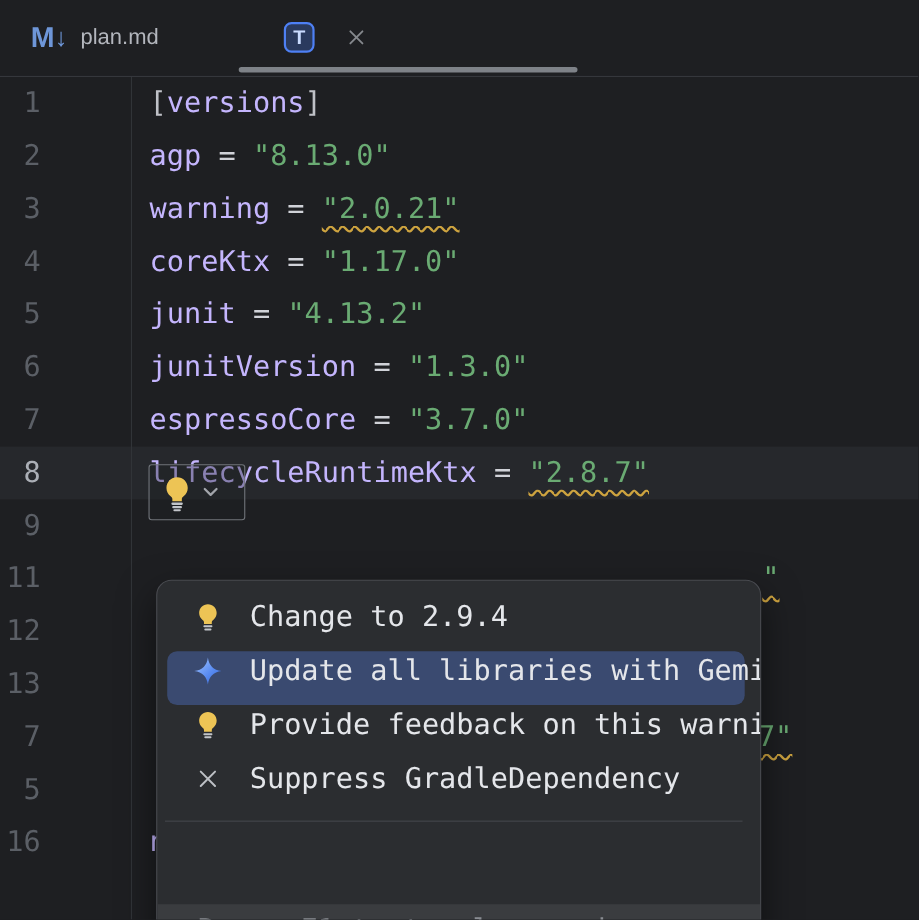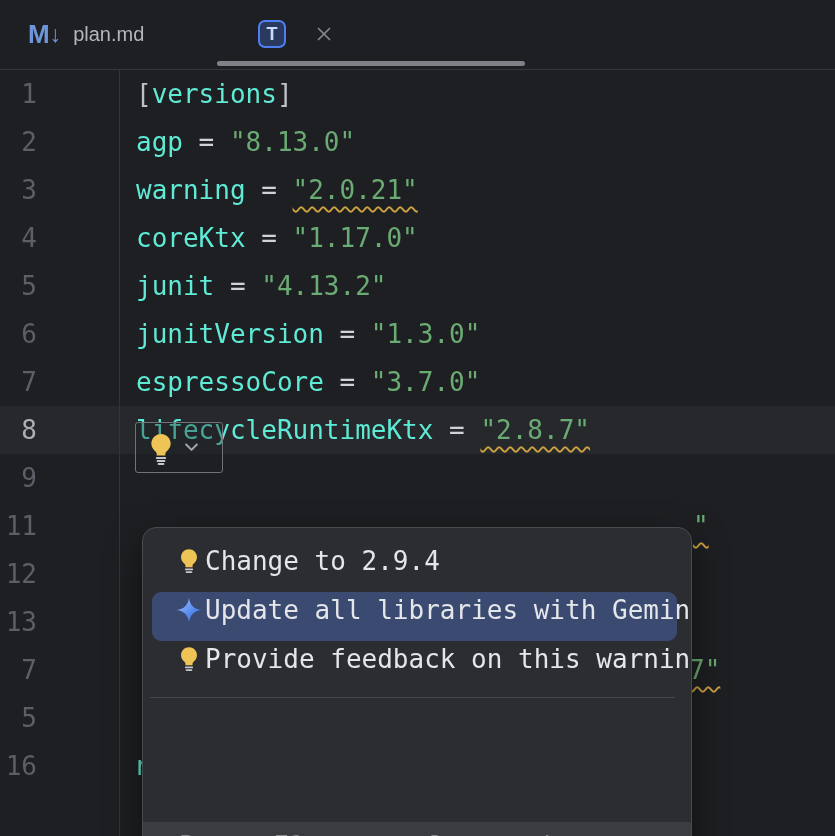--- a/index.html
+++ b/index.html
@@ -53,21 +53,21 @@
   .line {
     position: relative; height: 48px; line-height: 48px; white-space: pre;
   }
   .line.active { background: #26282C; }
   .lnum {
     display: inline-block; width: 37px; text-align: right;
     color: #5B5F66; vertical-align: top;
   }
   .line.active .lnum { color: #ABAFB6; }
   .code { display: inline-block; padding-left: 99px; vertical-align: top; }
-  .tok.key { color: #5eead4; }
+  .tok.key { color: #c4b5fd; }
   .tok.str { color: #6AAB73; }
   .tok.op { color: #D0D2D8; }
   .tok.punct { color: #BFC1C7; }
   .tok.wavy {
     text-decoration-line: underline;
     text-decoration-style: wavy;
     text-decoration-color: #CDA33F;
     text-decoration-thickness: 2px;
     text-underline-offset: 7px;
   }
@@ -87,21 +87,21 @@
     position: absolute; left: 142px; top: 457px; width: 550px; height: 343px;
     background: #2B2D30;
     border: 1px solid #494B50;
     border-radius: 14px;
     box-shadow: 0 14px 34px rgba(0,0,0,0.5);
     z-index: 10; overflow: hidden;
   }
   .menu { padding-top: 15px; }
   .menu-item {
     height: 49px; margin: 0 14px 0 9px; padding: 0 10px 14px 23px;
-    display: flex; align-items: center; gap: 2px;
+    display: flex; align-items: center; gap: 24px;
     border-radius: 9px; font-size: 26px; color: #E4E6EA;
     cursor: pointer; white-space: nowrap;
   }
   .menu-item.selected { background: #3A4A70; }
   .icon-slot {
     width: 28px; height: 30px; flex: 0 0 28px;
     display: flex; align-items: center; justify-content: center;
   }
   .menu-sep { height: 1px; background: #45474C; margin: 7px 16px 7px 7px; }
   .popup-footer {
@@ -198,20 +198,28 @@
           </div>
           <div class="menu-item">
             <span class="icon-slot">
               <svg width="26" height="28" viewBox="0 0 24 26">
                 <path fill="#EDC455" d="M12 2.2c-4.1 0-7.4 3.3-7.4 7.4 0 2.4 1.2 4.4 2.9 5.8.8.6 1.2 1.2 1.2 2v1.4h6.6v-1.4c0-.8.4-1.4 1.2-2 1.7-1.4 2.9-3.4 2.9-5.8 0-4.1-3.3-7.4-7.4-7.4z"></path>
                 <path stroke="#C2C5CA" stroke-width="1.7" stroke-linecap="round" fill="none" d="M9 20.8h6M9.8 23.4h4.4"></path>
               </svg>
             </span>
             <span>Provide feedback on this warning</span>
           </div>
+          <div class="menu-item">
+            <span class="icon-slot">
+              <svg width="24" height="24" viewBox="0 0 24 24">
+                <path d="M5.5 5.5 18.5 18.5 M18.5 5.5 5.5 18.5" stroke="#BDC0C5" stroke-width="1.8" stroke-linecap="round"></path>
+              </svg>
+            </span>
+            <span>Suppress GradleDependency</span>
+          </div>
           <div class="menu-sep"></div>
           <div class="menu-item">
             <span class="icon-slot"></span>
           </div>
         </div>
       <div class="popup-footer">
         <span>Press F1 to toggle preview</span>
       </div>
     </div>
   </div>

